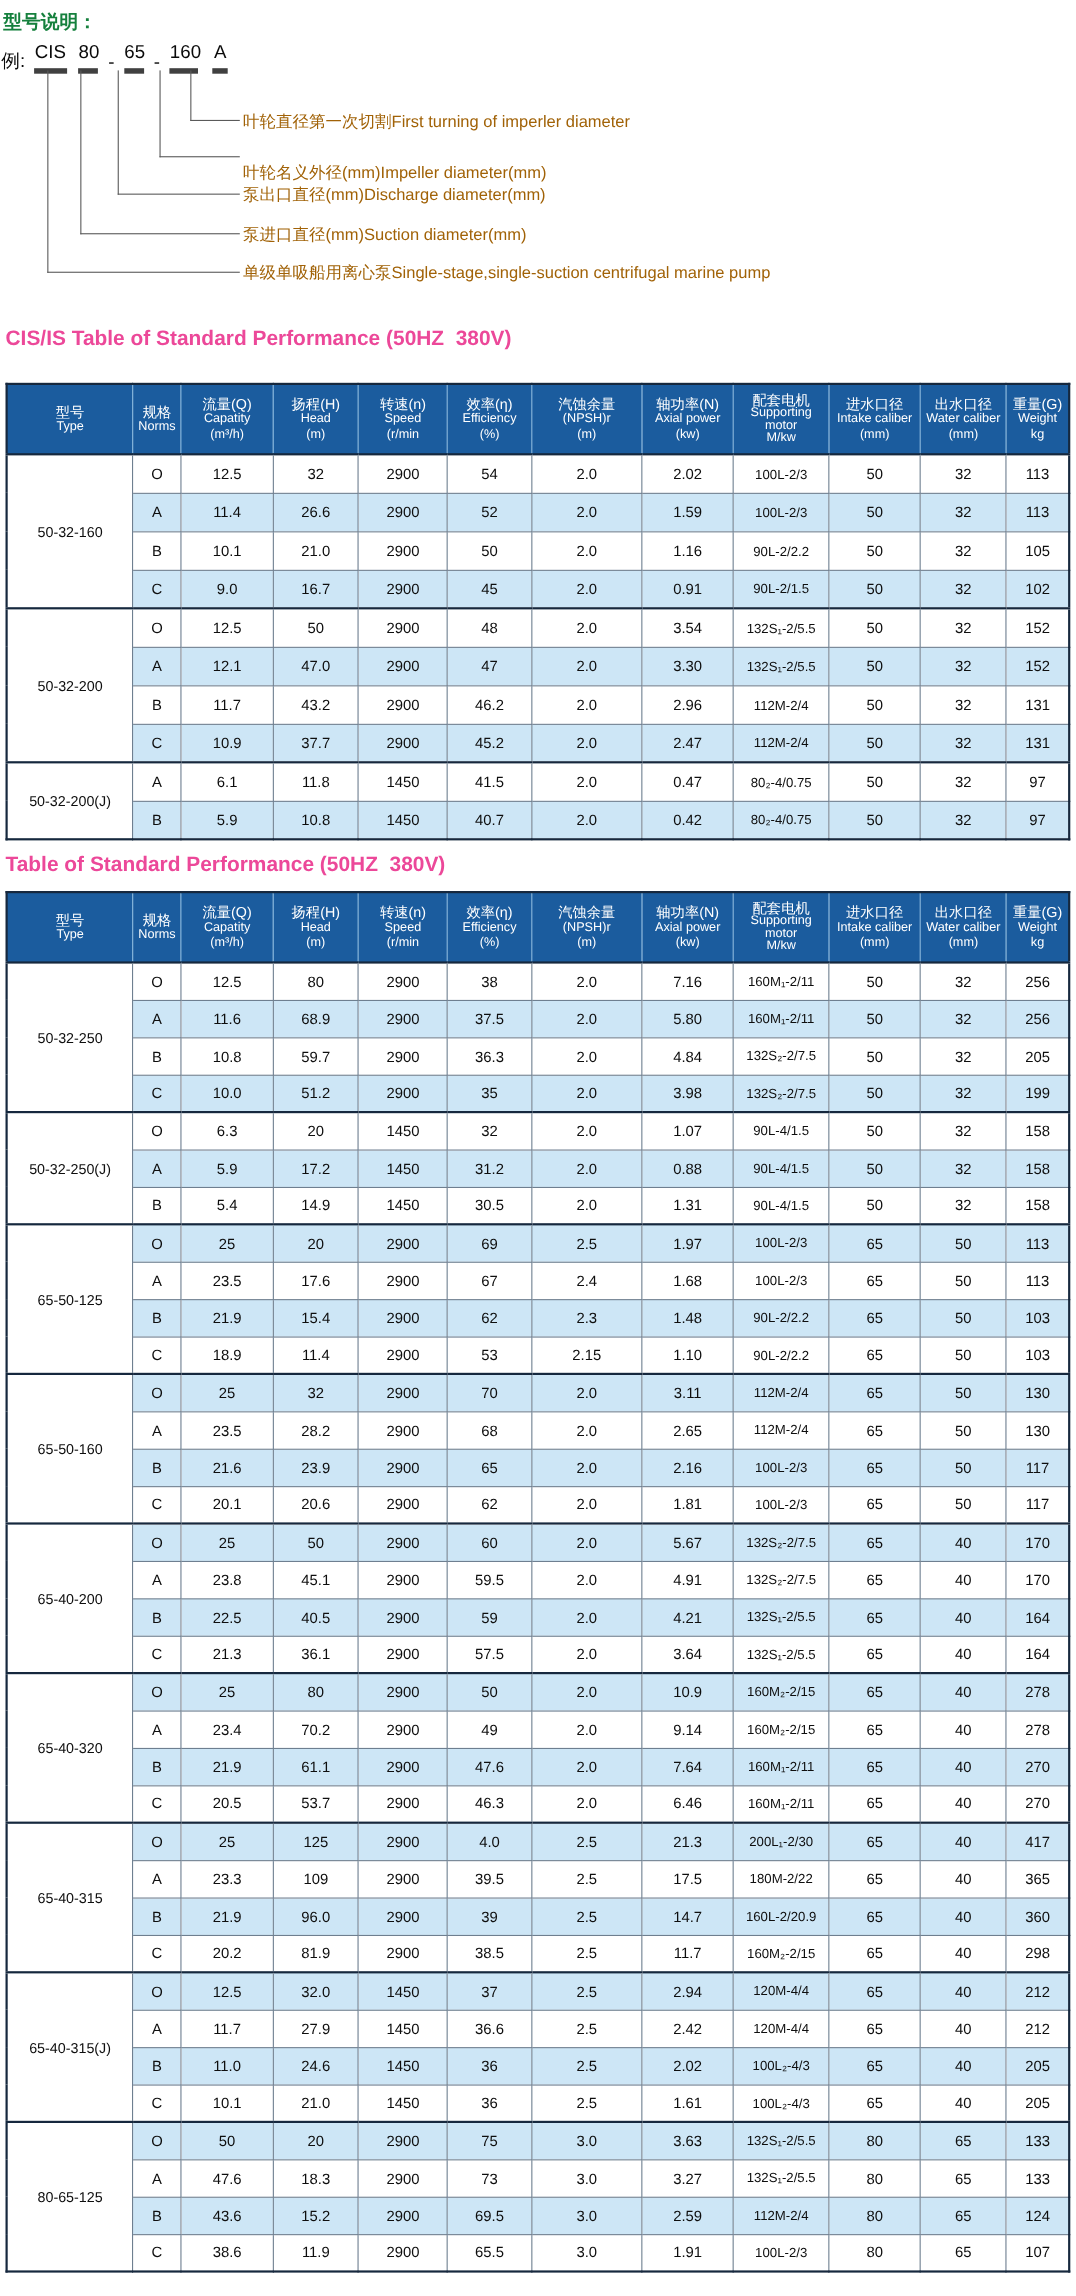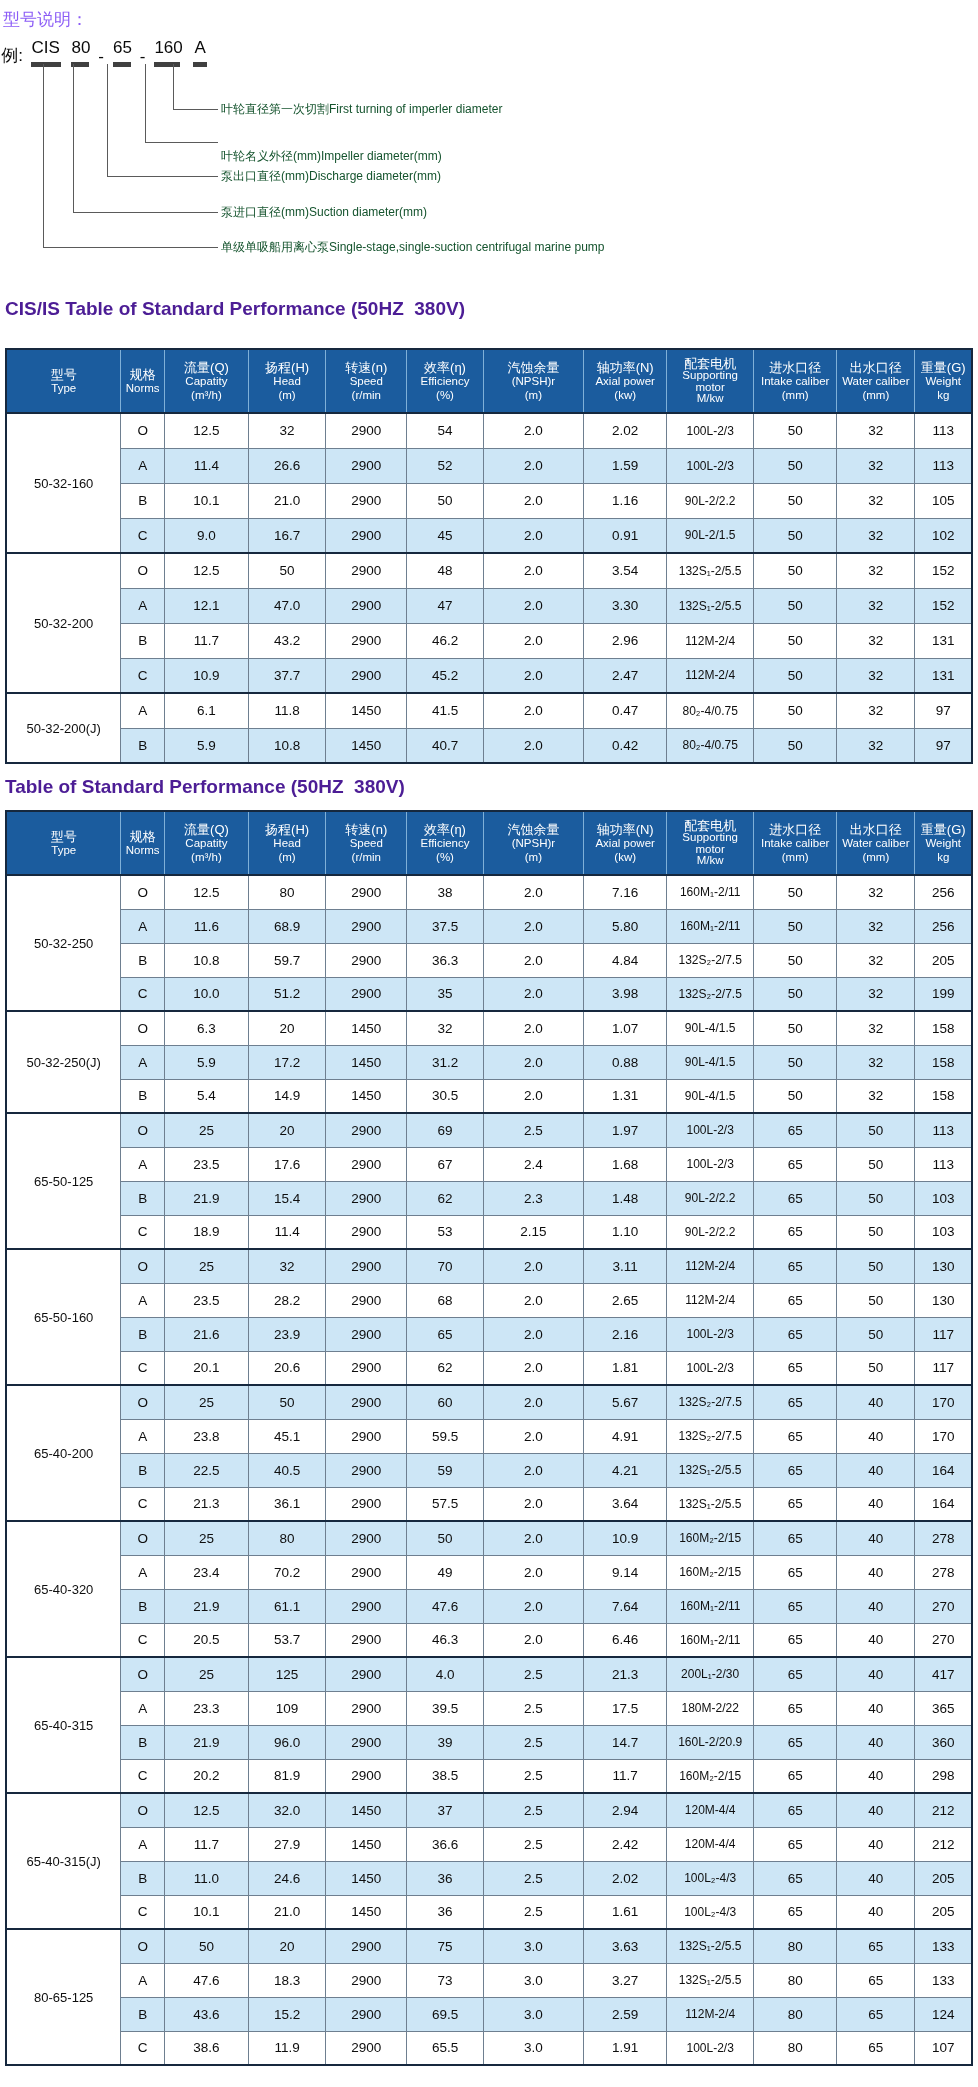--- a/index.html
+++ b/index.html
@@ -2,42 +2,42 @@
 <html><head>
 <meta charset="utf-8">
 <style>
   *{box-sizing:border-box;margin:0;padding:0}
   html,body{width:978px;background:#fff}
   body{height:2087px;overflow:hidden;position:relative;
        font-family:"Liberation Sans","DejaVu Sans",sans-serif;color:#111}
 
   
   .legend{position:relative;height:272px;padding-top:8px}
-  .legend-title{color:#8b5cf6;font-weight:normal;font-size:17px;padding-left:3px}
+  .legend-title{color:#15803d;font-weight:bold;font-size:17px;padding-left:3px}
   .code-line{position:absolute;top:38px;left:0;font-size:17px;color:#0a0a0a;white-space:nowrap}
   .code-line span{display:inline-block;text-align:center;vertical-align:bottom}
   .ex{width:24px;margin-right:2px}
   .p-cis{width:30px;margin-right:6px}
   .p-80{width:18px;margin-right:2px}
   .p-65{width:18px;margin-right:2px}
   .p-160{width:26px;margin-right:8px}
   .p-a{width:14px}
   .dash{width:10px;margin-right:2px}
   .u{border-bottom:5px solid #404040;padding-bottom:4px}
   .conn{position:absolute;border-left:1px solid #5a5a5a;border-bottom:1px solid #5a5a5a}
   .c-a  {left:173px;top:64px;width:45px;height:46px}
   .c-160{left:145px;top:64px;width:73px;height:79px}
   .c-65 {left:107px;top:64px;width:111px;height:113px}
   .c-80 {left:73px; top:64px;width:145px;height:149px}
   .c-cis{left:43px; top:64px;width:175px;height:184px}
-  .ann{position:absolute;left:221px;font-size:12px;color:#14532d;white-space:nowrap}
+  .ann{position:absolute;left:221px;font-size:15px;color:#a16207;white-space:nowrap}
   .a0{top:101px}.a1{top:148px}.a2{top:168px}.a3{top:204px}.a4{top:239px}
 
   
-  .tbl-title{color:#4c1d95;font-weight:bold;font-size:19px;padding-left:5px;white-space:pre}
+  .tbl-title{color:#ec4899;font-weight:bold;font-size:19px;padding-left:5px;white-space:pre}
   .t1-title{margin:26px 0 28px}
   .t2-title{margin:12px 0 12px}
 
   
   table{width:968px;margin:12px 5px;border-collapse:collapse;table-layout:fixed;
         border:2px solid #16283e}
   th{background:#1b5c9e;color:#fff;font-weight:normal;
      border:1px solid #7fb0d8;height:64px;vertical-align:middle;padding:2px 0}
   .hl{font-size:11.5px;line-height:1.18;white-space:nowrap;overflow:hidden}
   .hl0{font-size:13px}

